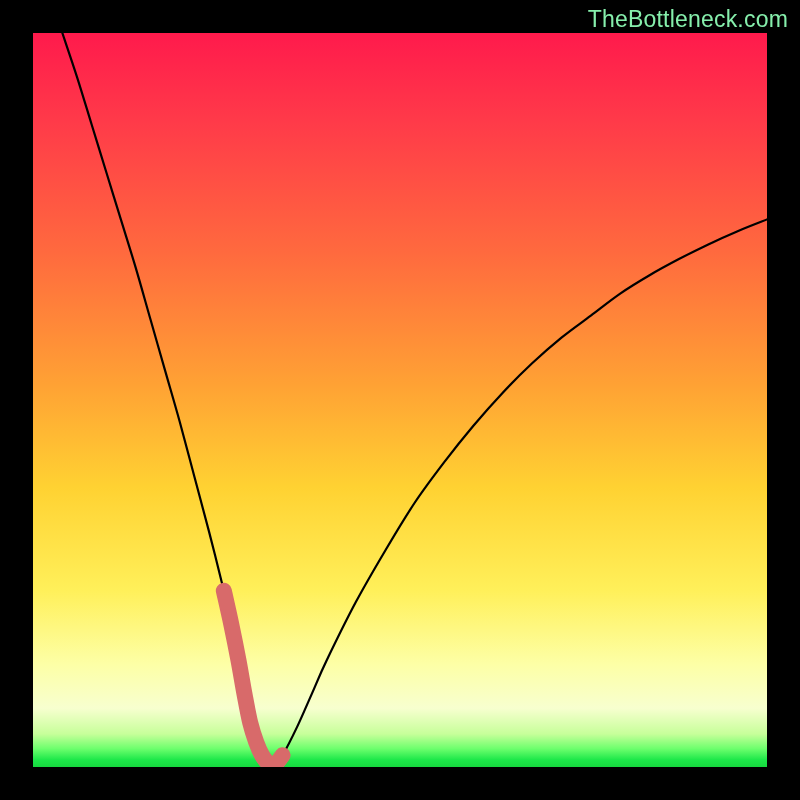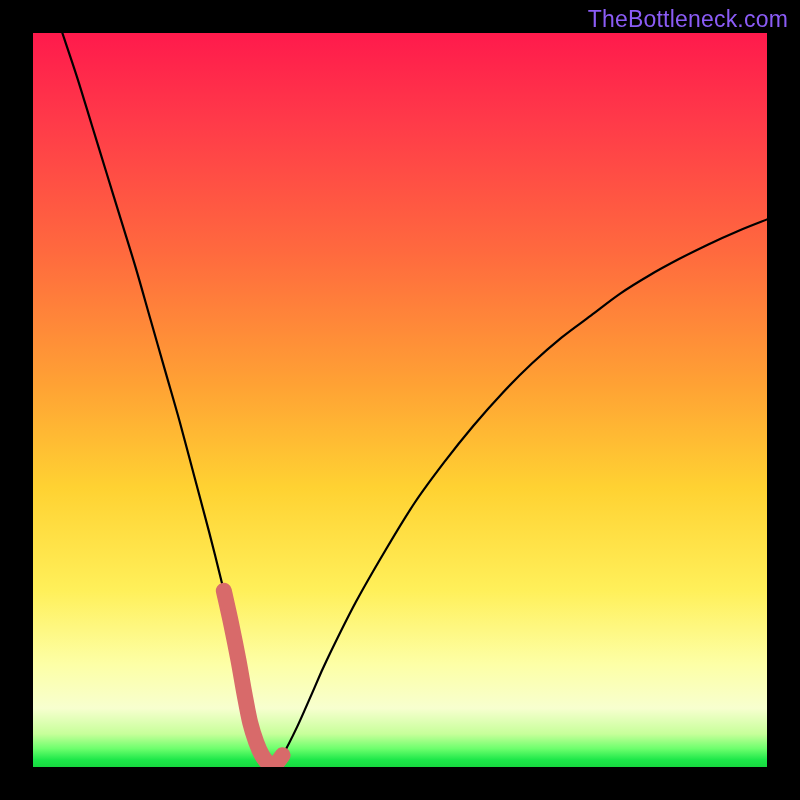--- a/index.html
+++ b/index.html
@@ -45,21 +45,21 @@
     );
   }
   .curve {
     position: absolute;
     inset: 0;
   }
   .watermark {
     position: absolute;
     top: 6px;
     right: 12px;
-    color: #8b5cf6;
+    color: #86efac;
     font-size: 23px;
     letter-spacing: 0.2px;
     font-weight: 400;
     user-select: none;
   }
 </style>
 </head>
 <body>
 
 <div class="frame">

